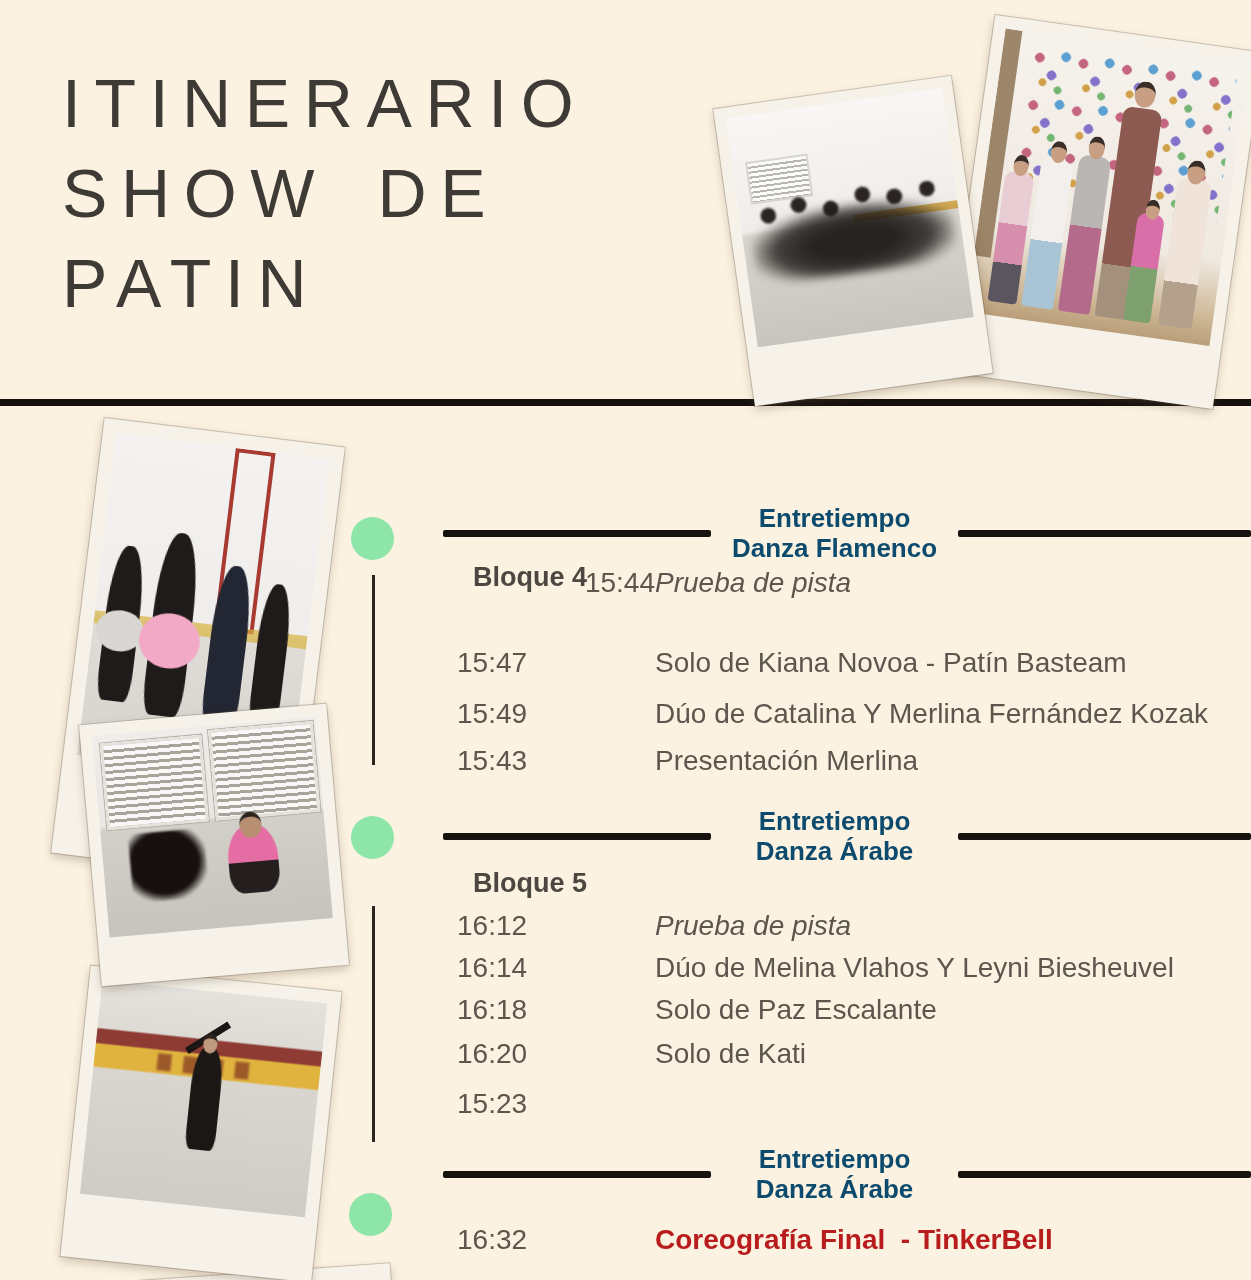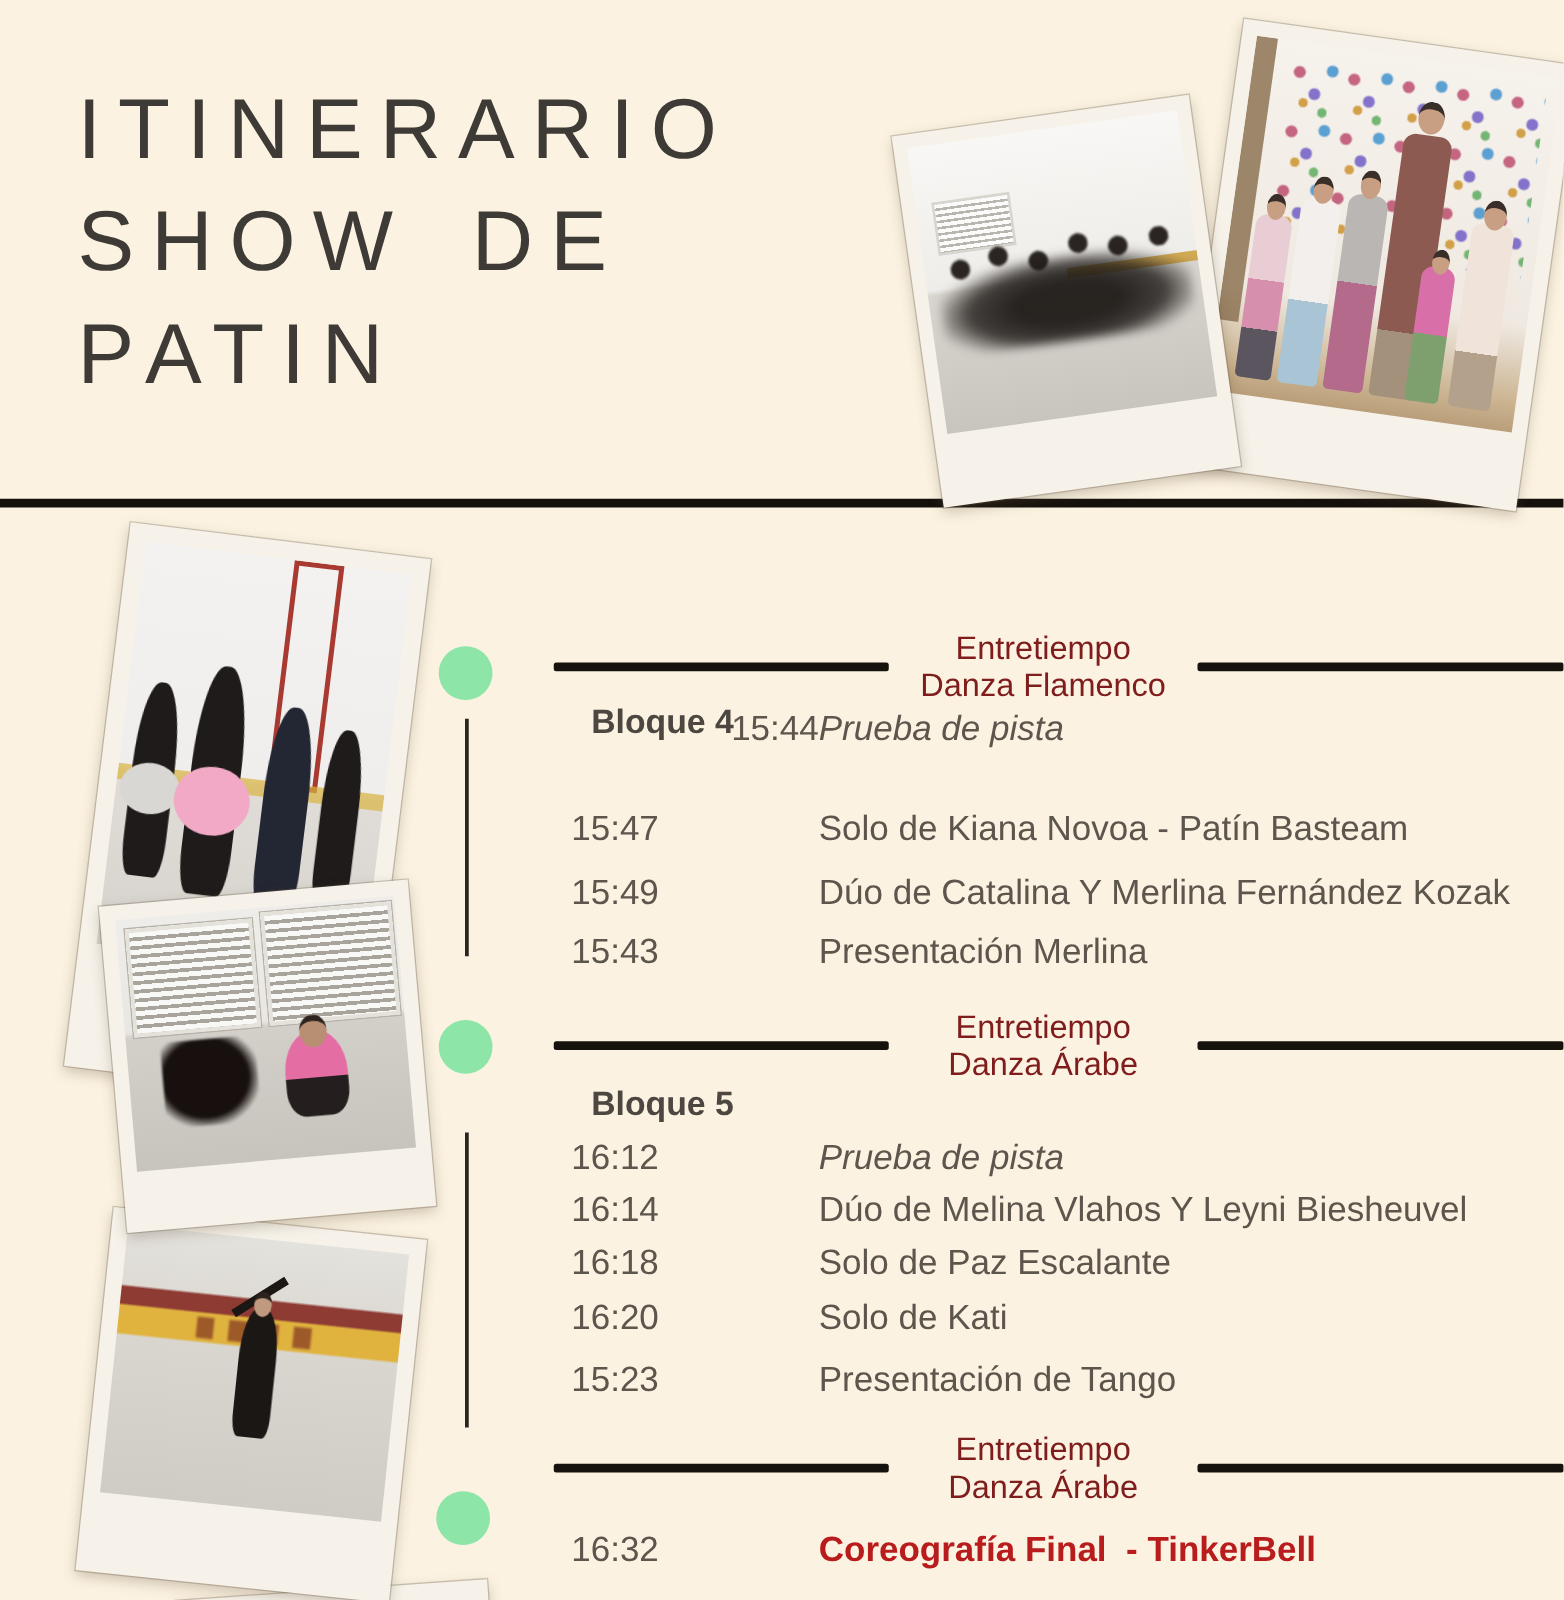--- a/index.html
+++ b/index.html
@@ -109,22 +109,22 @@
   .vline-1{top:575px;height:190px;}
   .vline-2{top:906px;height:236px;}
 
   .tl-header{position:absolute;left:443px;width:808px;display:flex;align-items:center;}
   .tlh-1{top:503px;}
   .tlh-2{top:806px;}
   .tlh-3{top:1144px;}
   .bar{height:7px;background:#16120d;border-radius:2px;}
   .bar-left{width:268px;flex:none;}
   .bar-right{flex:1;}
-  .h-text{width:247px;flex:none;text-align:center;font-weight:normal;font-size:26px;
-          line-height:30px;color:#7f1d1d;}
+  .h-text{width:247px;flex:none;text-align:center;font-weight:bold;font-size:26px;
+          line-height:30px;color:#0c4a6e;}
 
   .block-label{position:absolute;left:473px;font-weight:bold;font-size:27px;color:#4c4741;}
   .bl-4{top:562px;}
   .bl-5{top:868px;}
 
   .row{position:absolute;left:457px;display:flex;font-size:28px;color:#5d564d;white-space:pre;}
   .row .time{width:198px;flex:none;}
   .ev-italic{font-style:italic;}
   .ev-bold{font-weight:bold;color:#b91c1c;}
   .r-b4-0{top:567px;text-align:right;} .r-b4-1{top:647px;} .r-b4-2{top:698px;} .r-b4-3{top:745px;}
@@ -252,21 +252,20 @@
   <div class="row r-b5-2">
     <span class="time">16:18</span>
     <span class="event">Solo de Paz Escalante</span>
   </div>
   <div class="row r-b5-3">
     <span class="time">16:20</span>
     <span class="event">Solo de Kati</span>
   </div>
   <div class="row r-b5-4">
     <span class="time">15:23</span>
-    <span class="event">Presentación de Tango</span>
   </div>
 
   <div class="tl-header tlh-3">
     <div class="bar bar-left"></div>
     <div class="h-text">
       <div>Entretiempo</div>
       <div>Danza Árabe</div>
     </div>
     <div class="bar bar-right"></div>
   </div>

